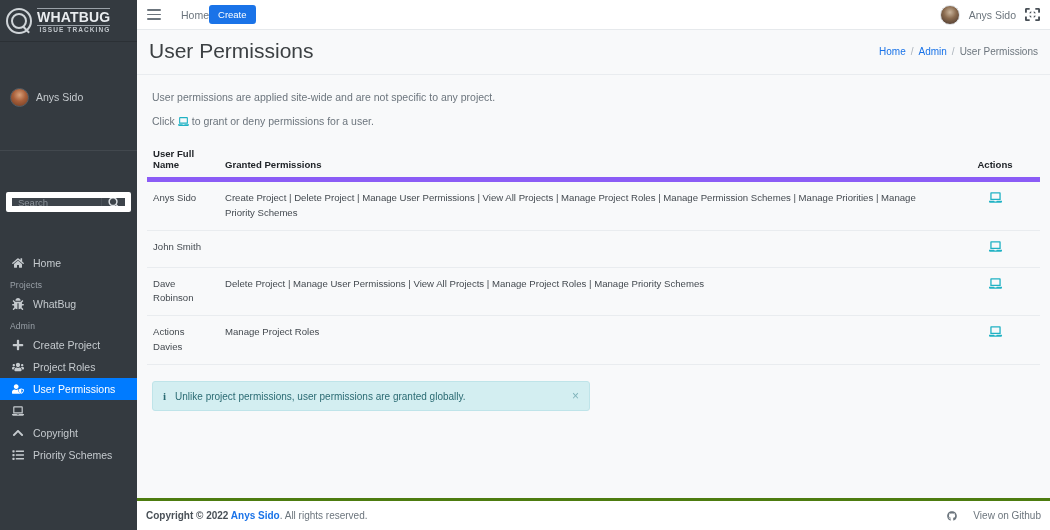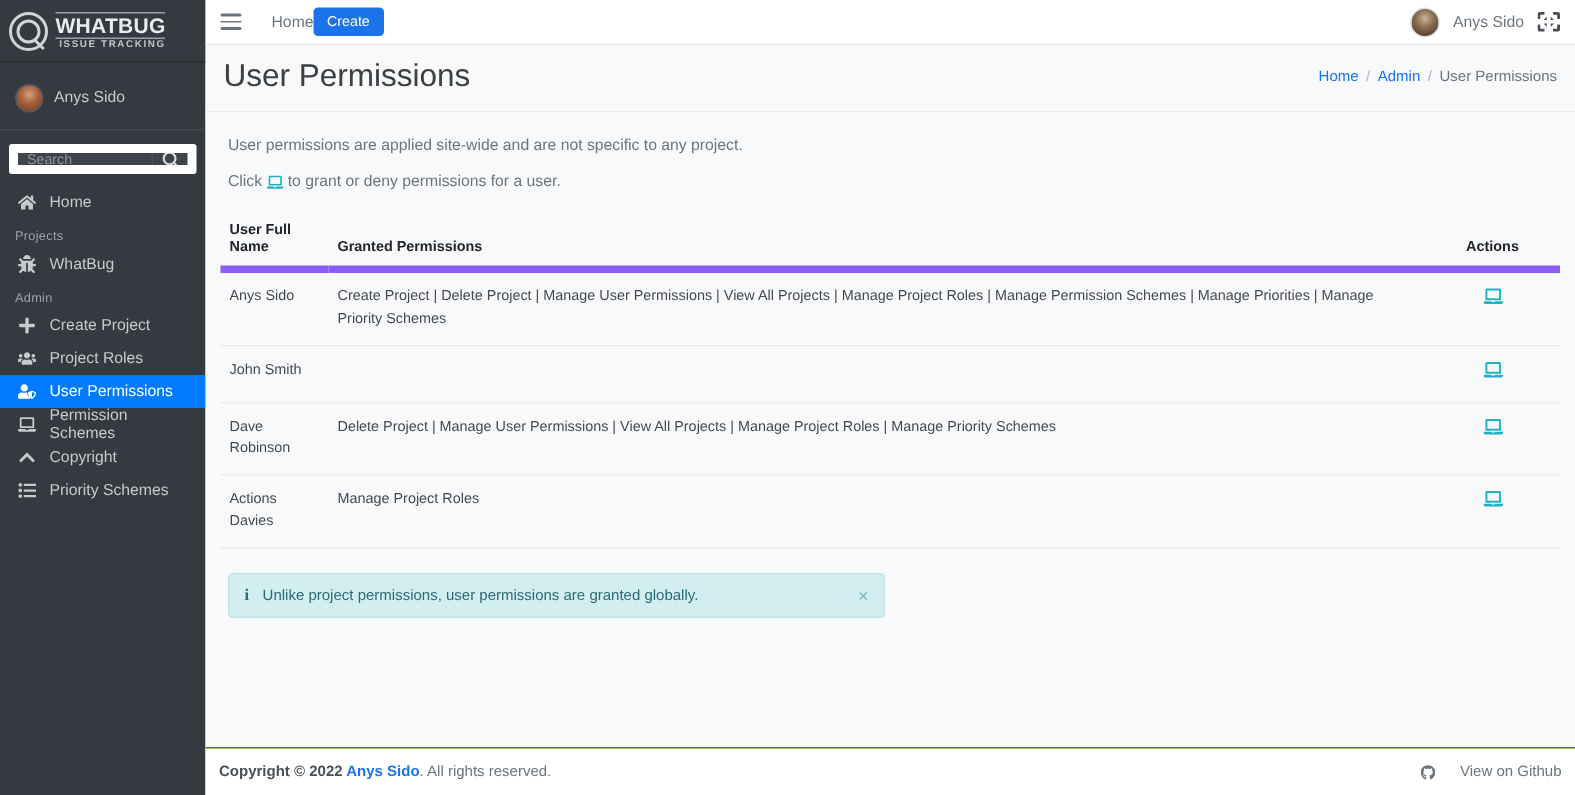--- a/index.html
+++ b/index.html
@@ -10,20 +10,21 @@
     overflow: hidden;
   }
   #app { position: relative; width: 1050px; height: 530px; display: flex; }
 
   
   .sidebar {
     width: 137px; height: 530px;
     background: #343a40;
     display: flex; flex-direction: column;
     flex: 0 0 137px;
+    gap: 32px;
   }
   .brand {
     height: 42px; flex: 0 0 42px;
     display: flex; align-items: center; gap: 5px;
     padding: 0 6px;
     background: #343a40;
     border-bottom: 1px solid #2b3035;
   }
   .brand-logo {
     width: 26px; height: 26px; flex: 0 0 26px;
@@ -224,21 +225,21 @@
   }
   .alert .info-ico { font-weight: bold; font-size: 11px; color: #2b6b73; font-family: "Liberation Serif", serif; }
   .alert .alert-x {
     margin-left: auto; cursor: pointer;
     color: #7fb3ba; font-size: 12px; line-height: 1;
   }
 
   .footer {
     height: 32px; flex: 0 0 32px;
     background: #ffffff;
-    border-top: 1px solid #4d7c0f;
+    border-top: 3px solid #4d7c0f;
     display: flex; align-items: center;
     padding: 0 9px;
     font-size: 10px; color: #6c757d;
   }
   .footer a { color: #1a73e8; text-decoration: none; font-weight: bold; cursor: pointer; }
   .footer .copy-strong { font-weight: bold; color: #495057; }
   .footer-right { margin-left: auto; display: flex; align-items: center; gap: 16px; cursor: pointer; }
   .footer-right svg { width: 10px; height: 10px; fill: #6c757d; }
 </style>
 </head>
@@ -321,21 +322,20 @@
         </span>
         <span>User Permissions</span>
       </a>
 
       <a class="sb-item">
         <span class="sb-ico">
           <svg viewBox="0 0 640 512">
               <path d="M624 416H381.54c-.74 19.81-14.71 32-32.74 32H288c-18.69 0-33.02-17.47-32.77-32H16c-8.8 0-16 7.2-16 16v16c0 35.2 28.8 64 64 64h512c35.2 0 64-28.8 64-64v-16c0-8.8-7.2-16-16-16zM576 48c0-26.4-21.6-48-48-48H112C85.6 0 64 21.6 64 48v336h512V48zm-64 272H128V64h384v256z"></path>
             </svg>
         </span>
-        <span>Permission Schemes</span>
       </a>
 
       <a class="sb-item">
         <span class="sb-ico">
           <svg viewBox="0 0 448 512">
               <path d="M240.971 130.524l194.343 194.343c9.373 9.373 9.373 24.569 0 33.941l-22.667 22.667c-9.357 9.357-24.522 9.375-33.901.04L224 227.495 69.255 381.516c-9.379 9.335-24.544 9.317-33.901-.04l-22.667-22.667c-9.373-9.373-9.373-24.569 0-33.941L207.03 130.525c9.372-9.373 24.568-9.373 33.941-.001z"></path>
             </svg>
         </span>
         <span>Copyright</span>
       </a>

